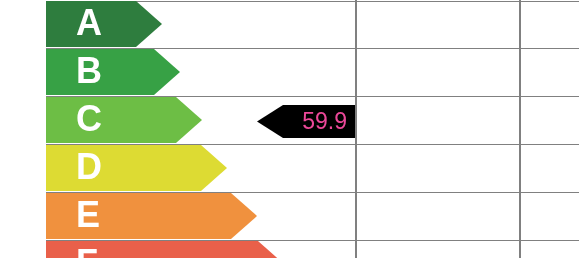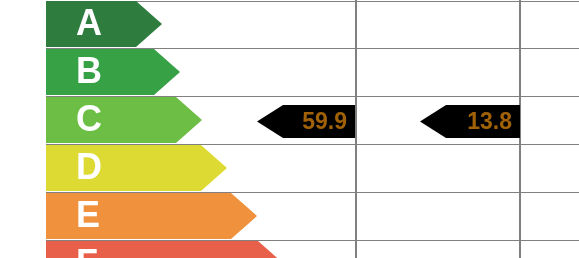--- a/index.html
+++ b/index.html
@@ -44,23 +44,23 @@
   }
   .marker{
     position:absolute;
     height:33px;
   }
   .marker-value{
     position:absolute;
     right:8px;
     top:50%;
     transform:translateY(-52%);
-    color:#a16207;
+    color:#ec4899;
     font-size:23px;
-    font-weight:bold;
+    font-weight:normal;
     line-height:1;
     font-family:"Liberation Sans", sans-serif;
     white-space:nowrap;
     pointer-events:none;
   }
 </style>
 </head>
 <body>
 
 <div id="label-chart">
@@ -109,18 +109,14 @@
     <div class="band-shape" style="width:238px;background:#E9604A;
                 clip-path:polygon(0 0, 212px 0, 238px 50%, 212px 100%, 0 100%);"></div>
     <span class="band-letter">F</span>
   </div>
 
   <div class="marker" style="left:257px;top:105px;width:98px;background:#000000;
               clip-path:polygon(26px 0, 98px 0, 98px 100%, 26px 100%, 0 50%);">
     <span class="marker-value">59.9</span>
   </div>
 
-  <div class="marker" style="left:420px;top:105px;width:100px;background:#000000;
-              clip-path:polygon(26px 0, 100px 0, 100px 100%, 26px 100%, 0 50%);">
-    <span class="marker-value">13.8</span>
-  </div>
 
 </div>
 
 </body></html>

